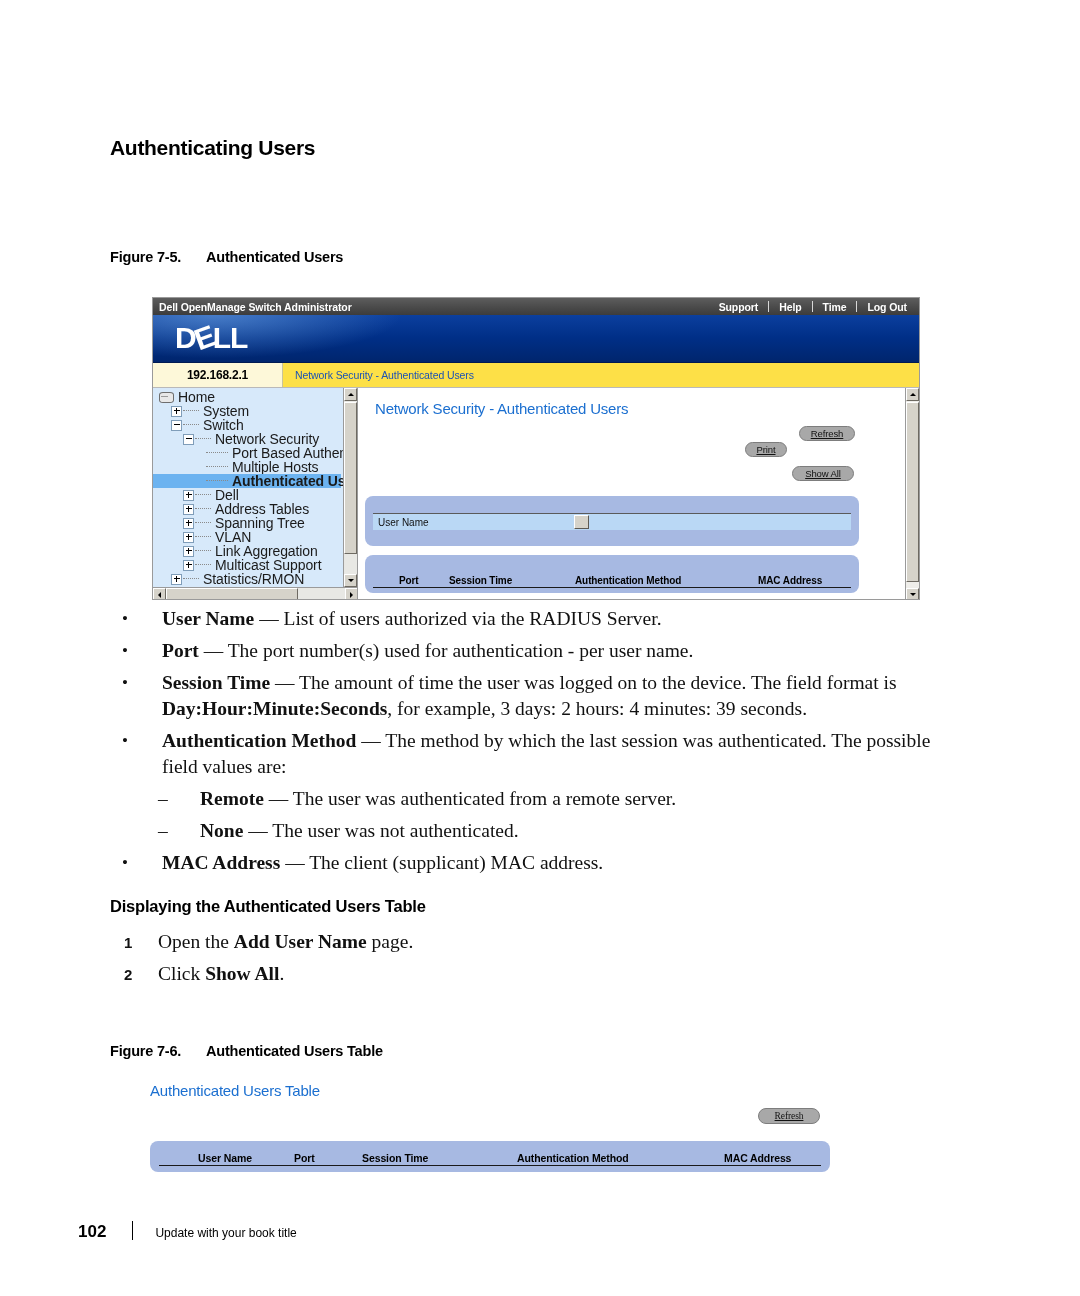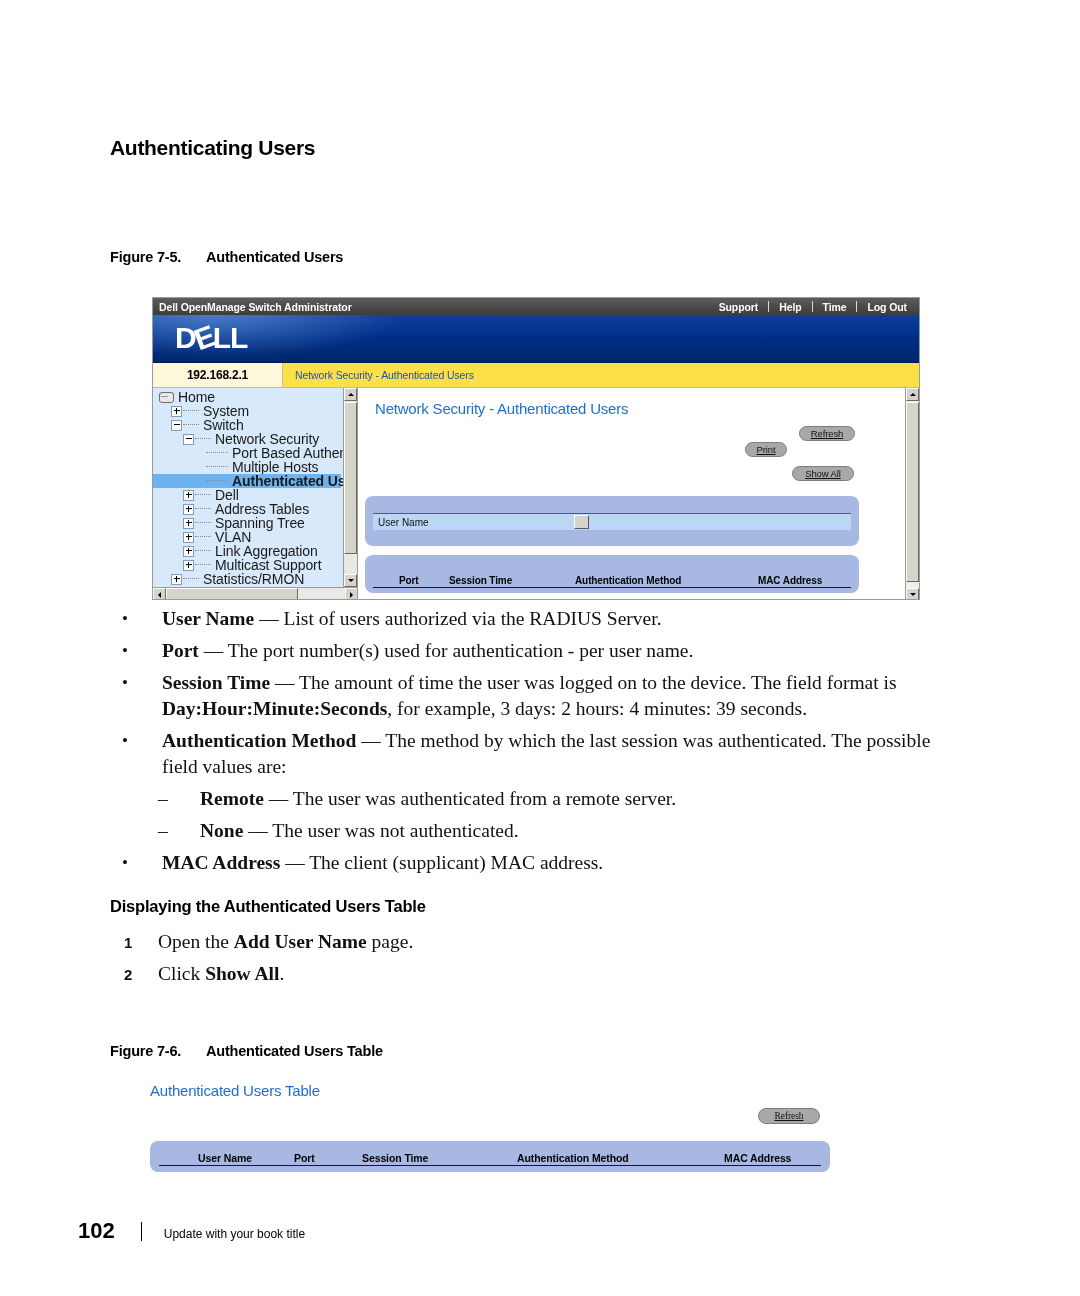--- a/index.html
+++ b/index.html
@@ -143,21 +143,21 @@
   .footer {
     position: absolute;
     left: 78px;
     top: 1218px;
     display: flex;
     align-items: baseline;
     font-family: "Liberation Sans", sans-serif;
   }
   .footer .pno {
     font-weight: bold;
-    font-size: 22px;
+    font-size: 17px;
     color: #000;
   }
   .footer .bar {
     display: inline-block;
     width: 1px;
     height: 19px;
     background: #000;
     margin: 0 22px 0 26px;
     position: relative;
     top: 3px;

